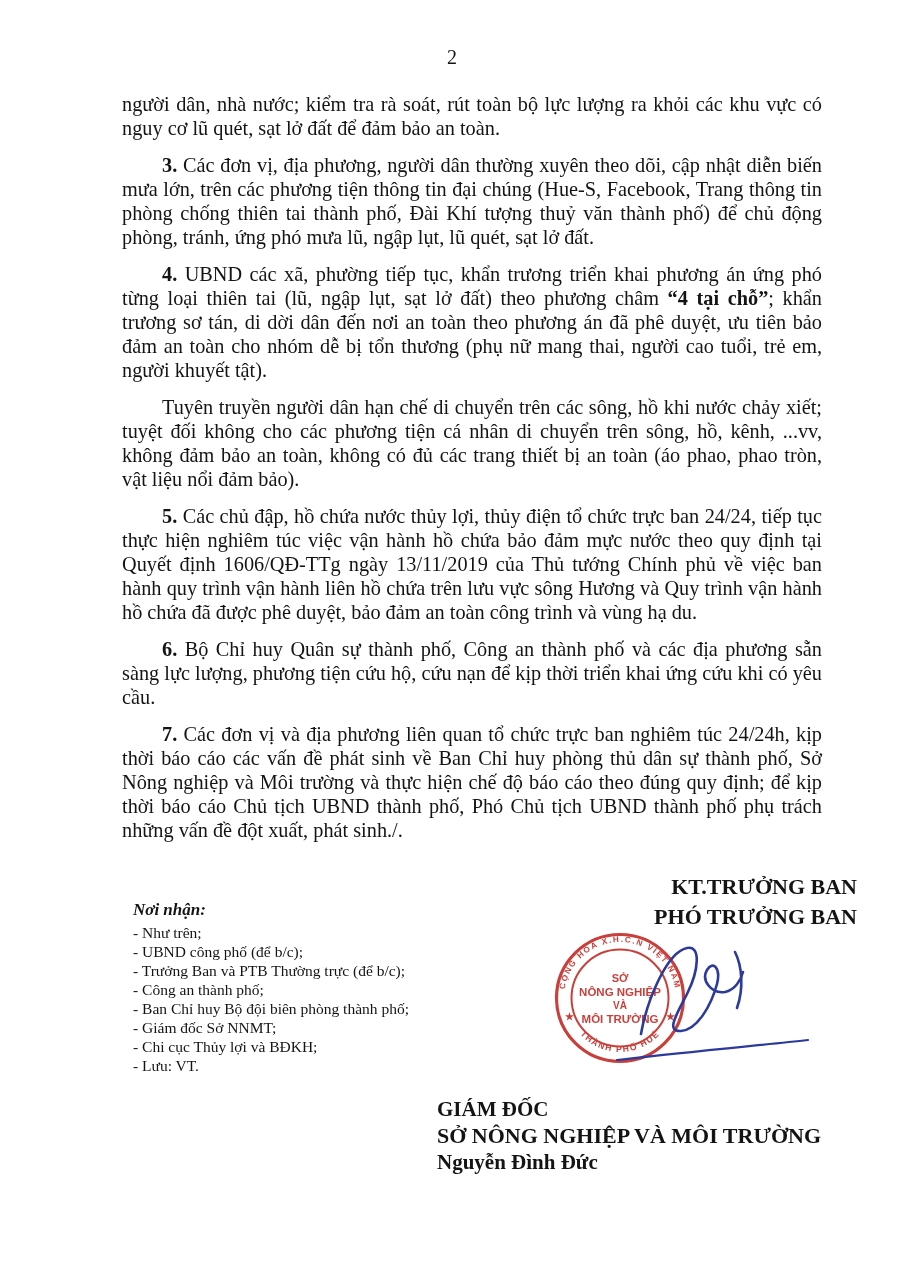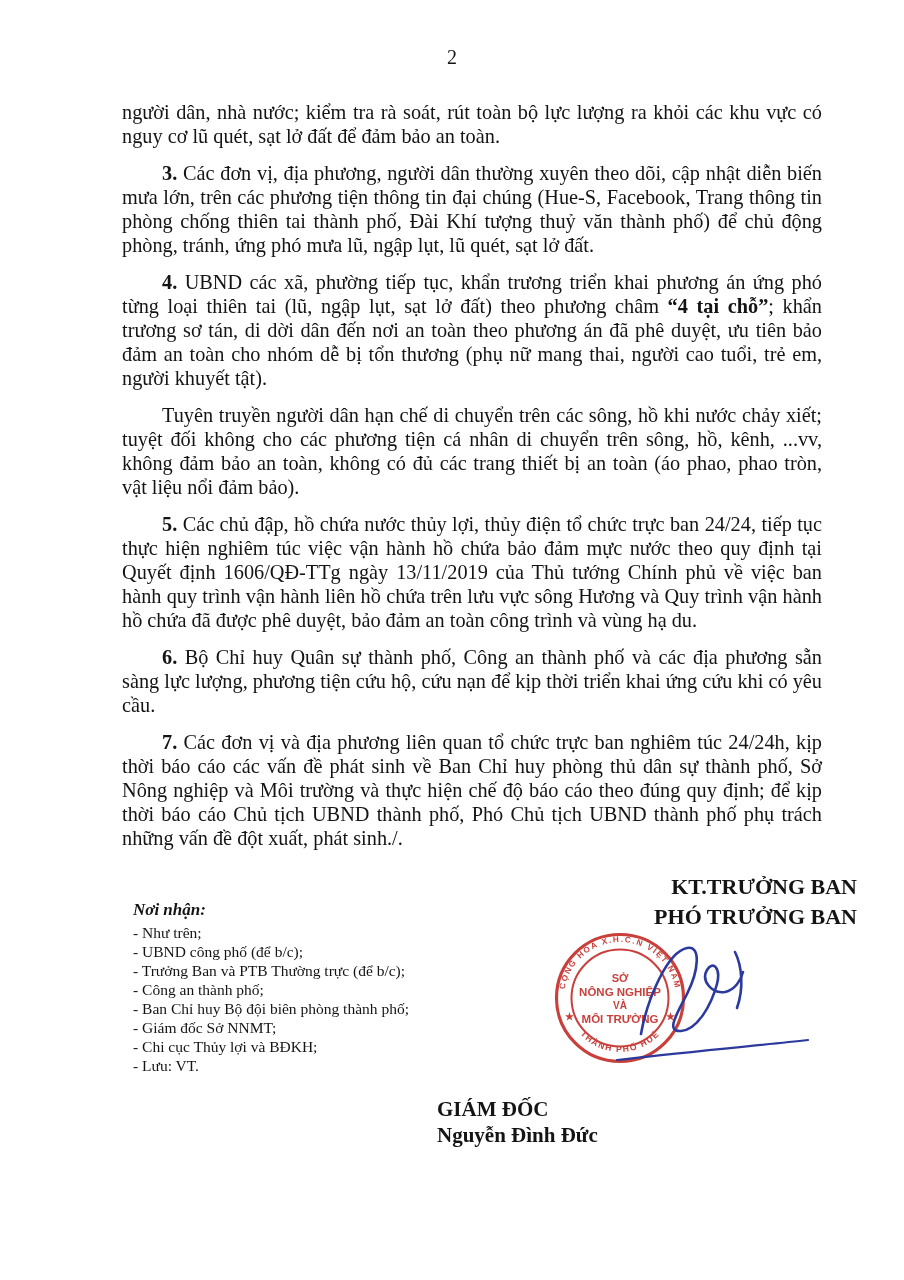--- a/index.html
+++ b/index.html
@@ -10,21 +10,21 @@
   }
   .page-number {
     position:absolute; top:46px; left:0; width:100%;
     text-align:center; font-size:20px;
   }
   .body-text {
     position:absolute; top:92px; left:122px; width:700px;
     font-size:20.3px; line-height:24px; text-align:justify;
   }
   .para { margin:13px 0 0 0; }
-  .para:first-child { margin-top:8px; }
+  .para:first-child { margin-top:0; }
   .para.indent { text-indent:40px; }
   .b { font-weight:bold; }
 
   .footer-left {
     position:absolute; left:133px; top:872px; width:345px;
     font-size:15.5px; line-height:19px;margin-top:28px;
   }
   .recipients-heading {
     font-weight:bold; font-style:italic; font-size:17px; margin-bottom:4px;
   }
@@ -106,16 +106,17 @@
   <svg class="sig-svg" viewBox="0 0 230 158">
     <g fill="none" stroke="#2b3a9c" stroke-width="2.6" stroke-linecap="round" stroke-linejoin="round">
       <path d="M 46 112 C 52 78, 72 30, 92 26 C 106 23, 104 48, 92 72 C 82 92, 70 110, 86 109 C 102 108, 116 84, 122 62 C 126 46, 118 38, 112 48 C 106 58, 116 72, 130 70 C 140 68, 146 58, 148 50"></path>
       <path d="M 140 30 C 147 44, 149 66, 142 86"></path>
       <path stroke-width="2.2" d="M 22 138 C 80 131, 160 124, 213 118"></path>
     </g>
   </svg>
 
   <div class="signer">
     <div class="signer-title">GIÁM ĐỐC</div>
+    <div class="signer-org">SỞ NÔNG NGHIỆP VÀ MÔI TRƯỜNG</div>
     <div class="signer-name">Nguyễn Đình Đức</div>
   </div>
 
 </div>
 
 </body></html>

